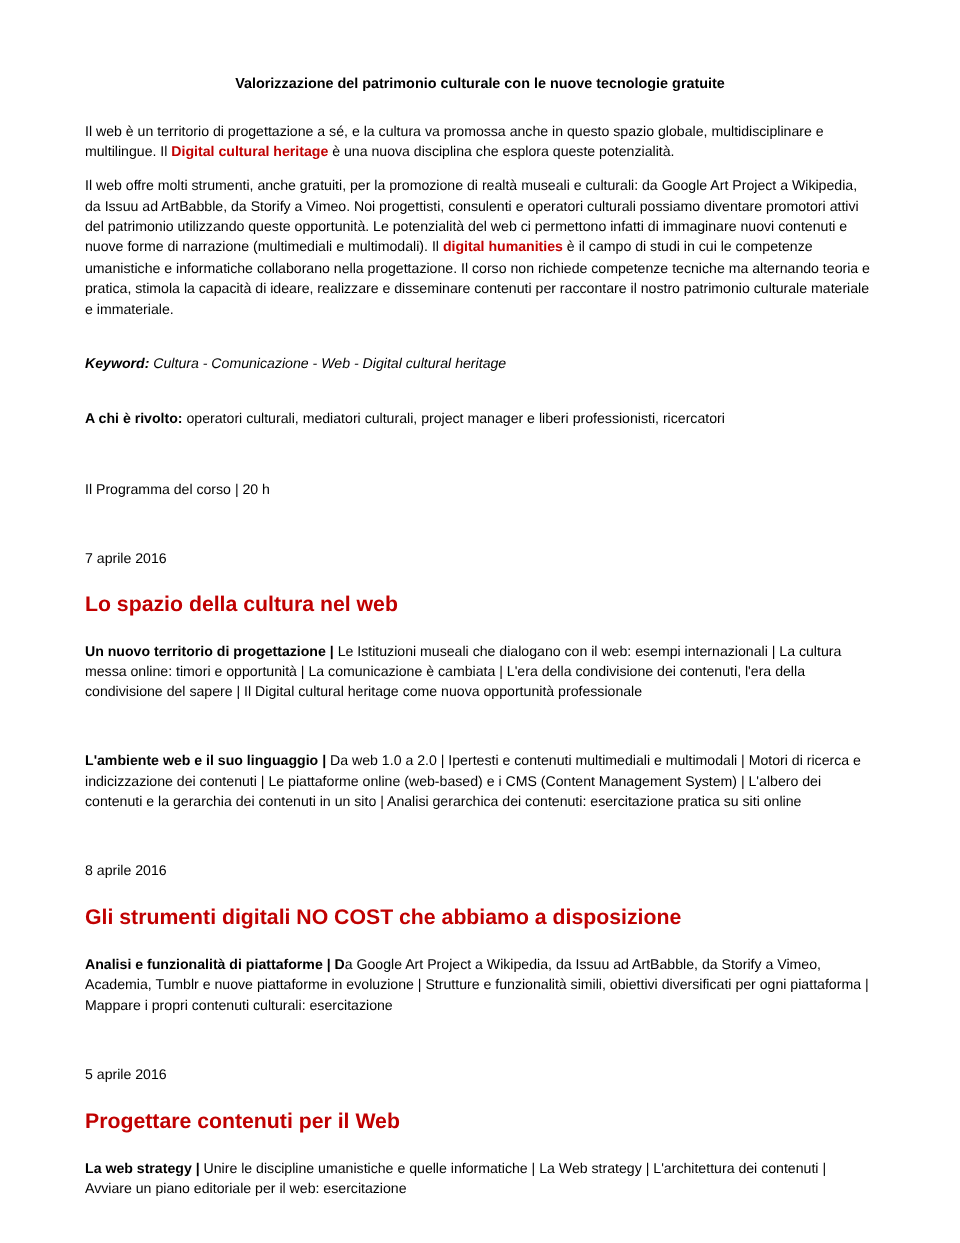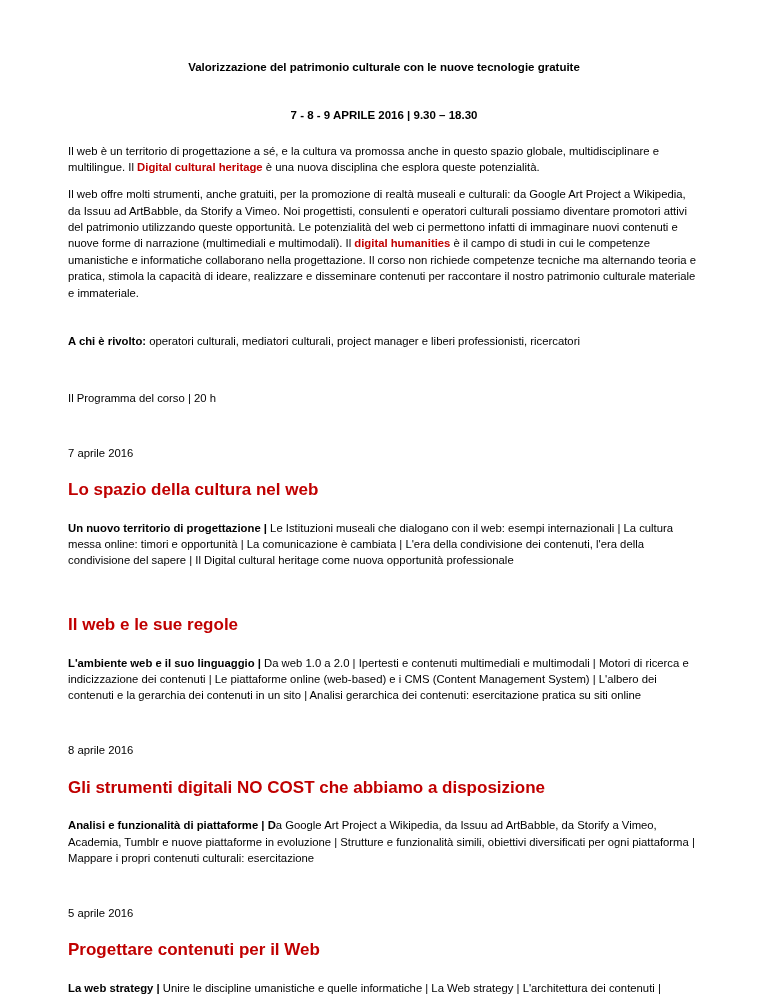--- a/index.html
+++ b/index.html
@@ -87,51 +87,50 @@
     font-size: 11.3px;
     line-height: 1.45;
   }
 </style>
 </head>
 <body>
 
 <div class="page">
 
   <div class="doc-subtitle">Valorizzazione del patrimonio culturale con le nuove tecnologie gratuite</div>
-  <div class="doc-dates">7 - 8 - 9 APRILE 2016 | 9.30 – 18.30</div>
 
   <div class="gap-lg"></div>
 
   <p class="body"><span>Il web è un territorio di progettazione a sé, e la cultura va promossa anche in questo spazio globale, multidisciplinare e multilingue. Il </span><span class="red">Digital cultural heritage</span><span> è una nuova disciplina che esplora queste potenzialità.</span></p>
 
   <div class="gap-sm"></div>
 
   <p class="body"><span>Il web offre molti strumenti, anche gratuiti, per la promozione di realtà museali e culturali: da Google Art Project a Wikipedia, da Issuu ad ArtBabble, da Storify a Vimeo. Noi progettisti, consulenti e operatori culturali possiamo diventare promotori attivi del patrimonio utilizzando queste opportunità. Le potenzialità del web ci permettono infatti di immaginare nuovi contenuti e nuove forme di narrazione (multimediali e multimodali). Il </span><span class="red">digital humanities</span><span> è il campo di studi in cui le competenze umanistiche e informatiche collaborano nella progettazione. Il corso non richiede competenze tecniche ma alternando teoria e pratica, stimola la capacità di ideare, realizzare e disseminare contenuti per raccontare il nostro patrimonio culturale materiale e immateriale.</span></p>
 
   <div class="gap-md"></div>
 
+  <p class="italic-keyword"><span class="lbl">Keyword:</span><span> Cultura - Comunicazione  - Web - Digital cultural heritage</span></p>
 
   <div class="gap-md"></div>
 
   <p class="body"><span class="bold">A chi è rivolto:</span><span> operatori culturali, mediatori culturali, project manager e liberi professionisti, ricercatori</span></p>
 
   <div class="gap-lg"></div>
   <div class="gap-xs"></div>
 
   <p class="section-head">Il Programma del corso |  20 h</p>
 
   <div class="gap-md"></div>
 
   <p class="day">7 aprile 2016</p>
   <p class="module-title">Lo spazio della cultura nel web</p>
   <p class="module-body"><span class="bold">Un nuovo territorio di progettazione |</span><span> Le Istituzioni museali che dialogano con il web: esempi internazionali | La cultura messa online: timori e opportunità | La comunicazione è cambiata | L'era della condivisione dei contenuti, l'era della condivisione del sapere | Il Digital cultural heritage come nuova opportunità professionale</span></p>
 
   <div class="gap-md"></div>
 
-  <p class="module-title">Il web e le sue regole</p>
   <p class="module-body"><span class="bold">L'ambiente web e il suo linguaggio |</span><span> Da web 1.0 a 2.0 | Ipertesti e contenuti multimediali e multimodali | Motori di ricerca e indicizzazione dei contenuti | Le piattaforme online (web-based) e i CMS (Content Management System) | L'albero dei contenuti e la gerarchia dei contenuti in un sito | Analisi gerarchica dei contenuti: esercitazione pratica su siti online</span></p>
 
   <div class="gap-md"></div>
 
   <p class="day">8 aprile 2016</p>
   <p class="module-title">Gli strumenti digitali NO COST che abbiamo a disposizione</p>
   <p class="module-body"><span class="bold">Analisi e funzionalità di piattaforme |  D</span><span>a Google Art Project a Wikipedia, da Issuu ad ArtBabble, da Storify a Vimeo, Academia, Tumblr e nuove piattaforme in evoluzione | Strutture e funzionalità simili, obiettivi diversificati per ogni piattaforma | Mappare i propri contenuti culturali: esercitazione</span></p>
 
   <div class="gap-md"></div>
 

